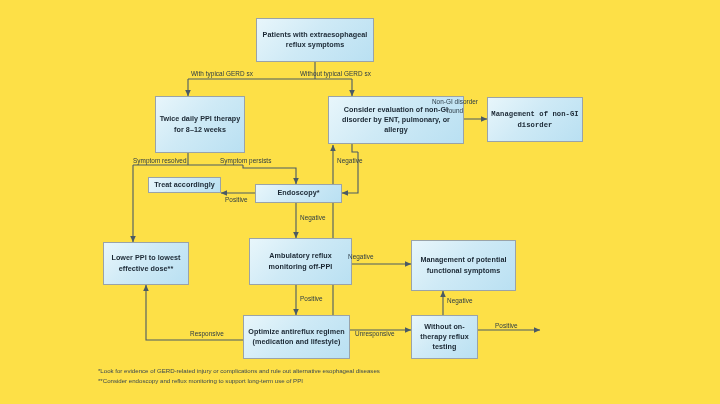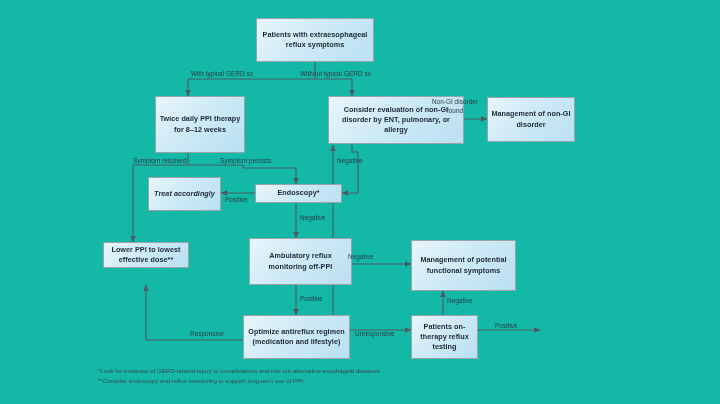--- a/index.html
+++ b/index.html
@@ -7,21 +7,21 @@
     background: #ffffff;
   }
   body {
     width: 720px; height: 404px;
     font-family: "Liberation Sans", sans-serif;
     overflow: hidden;
   }
   #chart {
     position: relative;
     width: 720px; height: 404px;
-    background: #14b8a6;
+    background: #fde047;
   }
   svg.edges {
     position: absolute;
     left: 0; top: 0;
     width: 720px; height: 404px;
   }
   .node {
     position: absolute;
     box-sizing: border-box;
     border: 1px solid #9aa3a8;
@@ -117,50 +117,50 @@
   </div>
 
   <div class="node" style="left:155px; top:96px; width:90px; height:57px;">
     <span>Twice daily PPI therapy for 8–12 weeks</span>
   </div>
 
   <div class="node" style="left:284px; top:96px; width:136px; height:48px;margin-left:44px;">
     <span>Consider evaluation of non-GI disorder by ENT, pulmonary, or allergy</span>
   </div>
 
-  <div class="node" style="left:487px; top:97px; width:88px; height:45px;">
+  <div class="node" style="left:487px; top:97px; width:96px; height:45px;font-family:Liberation Mono, monospace;">
     <span>Management of non-GI disorder</span>
   </div>
 
-  <div class="node" style="left:148px; top:177px; width:73px; height:34px;font-style:italic;">
+  <div class="node" style="left:148px; top:177px; width:73px; height:16px;">
     <span>Treat accordingly</span>
   </div>
 
   <div class="node" style="left:255px; top:184px; width:87px; height:19px;">
     <span>Endoscopy*</span>
   </div>
 
-  <div class="node" style="left:103px; top:242px; width:86px; height:26px;">
+  <div class="node" style="left:103px; top:242px; width:86px; height:43px;">
     <span>Lower PPI to lowest effective dose**</span>
   </div>
 
   <div class="node" style="left:249px; top:238px; width:103px; height:47px;">
     <span>Ambulatory reflux monitoring off-PPI</span>
   </div>
 
   <div class="node" style="left:243px; top:315px; width:107px; height:44px;">
     <span>Optimize antireflux regimen (medication and lifestyle)</span>
   </div>
 
   <div class="node" style="left:411px; top:240px; width:105px; height:51px;">
     <span>Management of potential functional symptoms</span>
   </div>
 
   <div class="node" style="left:411px; top:315px; width:67px; height:44px;">
-    <span>Patients on-therapy reflux testing</span>
+    <span>Without on-therapy reflux testing</span>
   </div>
 
 
   <div class="edge-label" style="left:191px; top:70px;">
     <span>With typical GERD sx</span>
   </div>
   <div class="edge-label" style="left:300px; top:70px;">
     <span>Without typical GERD sx</span>
   </div>
   <div class="edge-label" style="left:424px; top:97px; text-align:center; width:62px; white-space:normal; line-height:1.45;">

